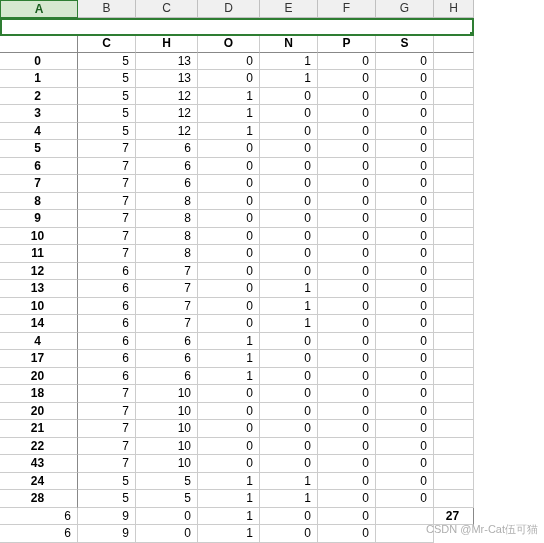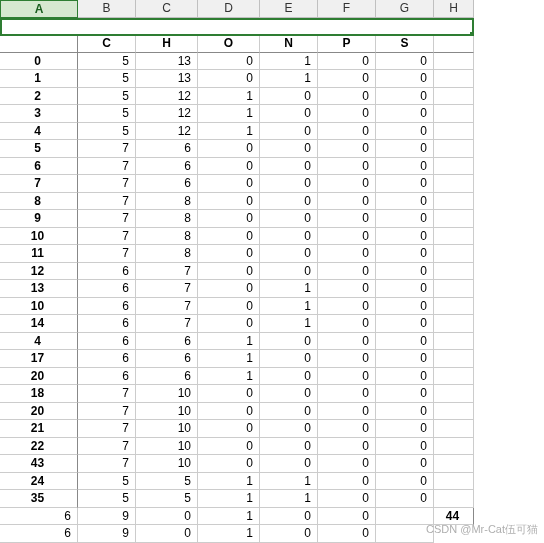--- a/index.html
+++ b/index.html
@@ -297,36 +297,36 @@
     <div class="numcell">0</div>
     <div class="blankcell"></div>
     <div class="idxcell">24</div>
     <div class="numcell">5</div>
     <div class="numcell">5</div>
     <div class="numcell">1</div>
     <div class="numcell">1</div>
     <div class="numcell">0</div>
     <div class="numcell">0</div>
     <div class="blankcell"></div>
-    <div class="idxcell">35</div>
+    <div class="idxcell">28</div>
     <div class="numcell">5</div>
     <div class="numcell">5</div>
     <div class="numcell">1</div>
     <div class="numcell">1</div>
     <div class="numcell">0</div>
     <div class="numcell">0</div>
     <div class="blankcell"></div>
     <div class="numcell">6</div>
     <div class="numcell">9</div>
     <div class="numcell">0</div>
     <div class="numcell">1</div>
     <div class="numcell">0</div>
     <div class="numcell">0</div>
     <div class="blankcell"></div>
-    <div class="idxcell">44</div>
+    <div class="idxcell">27</div>
     <div class="numcell">6</div>
     <div class="numcell">9</div>
     <div class="numcell">0</div>
     <div class="numcell">1</div>
     <div class="numcell">0</div>
     <div class="numcell">0</div>
     <div class="blankcell"></div>
   </div>
 <div class="watermark">CSDN @Mr-Cat伍可猫</div>
 

